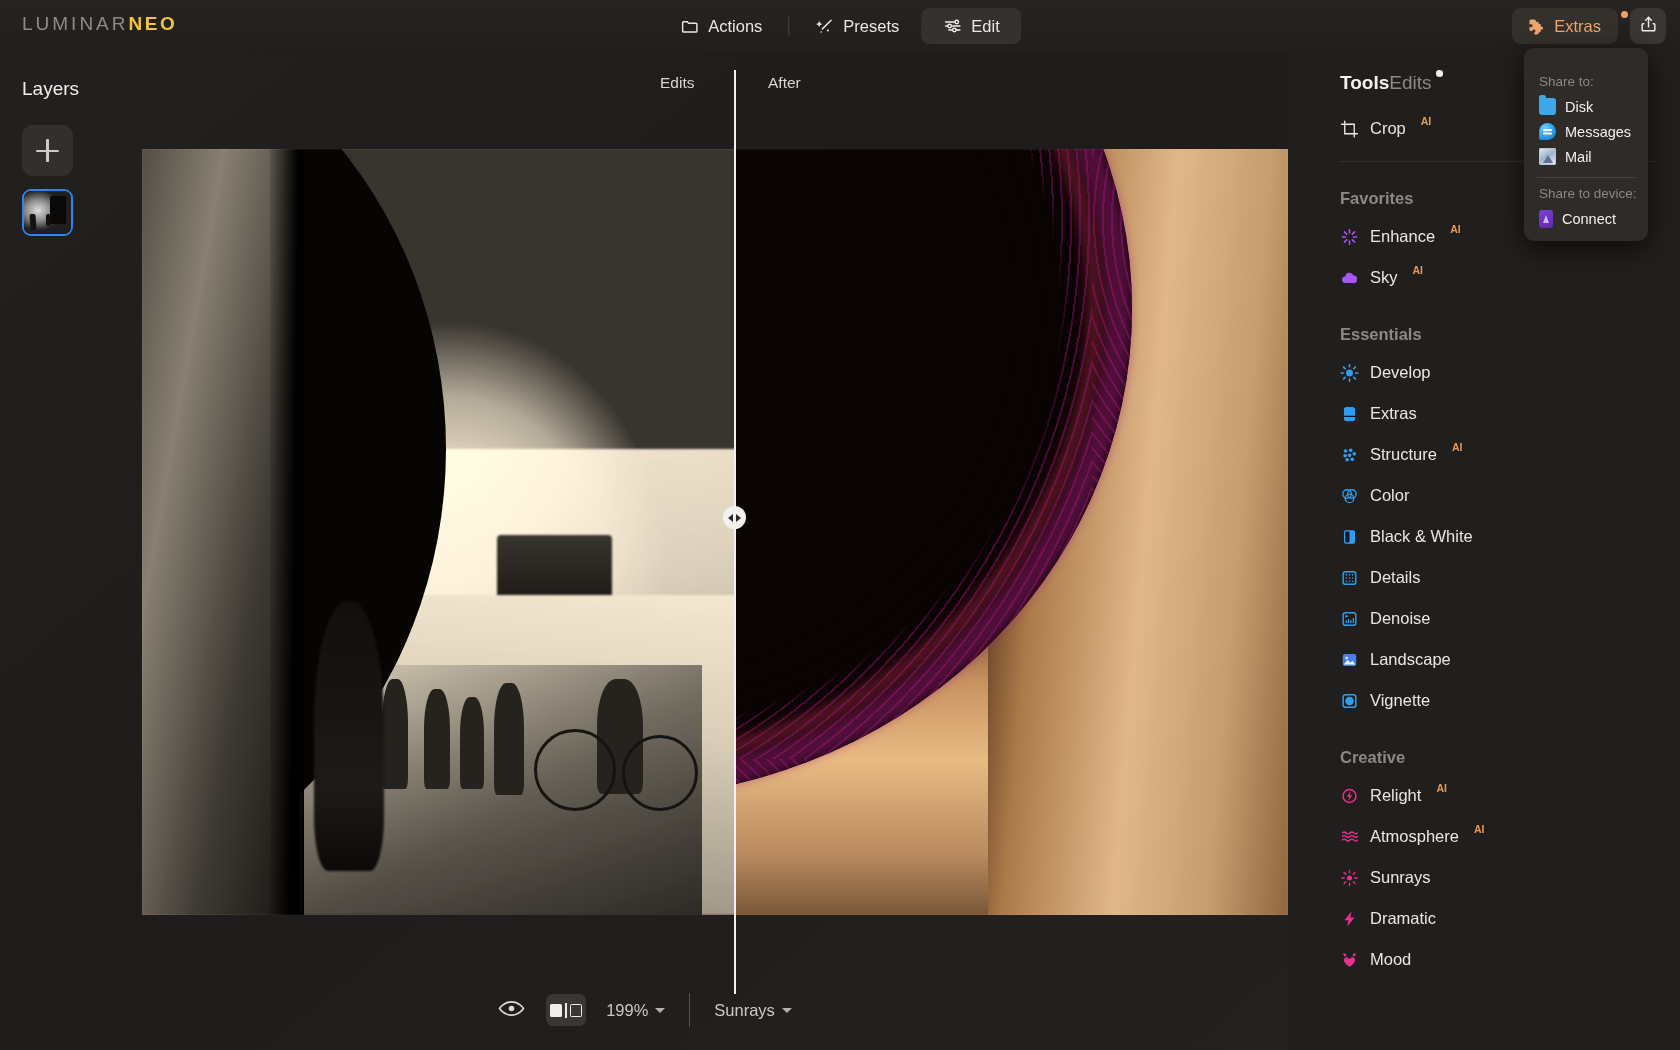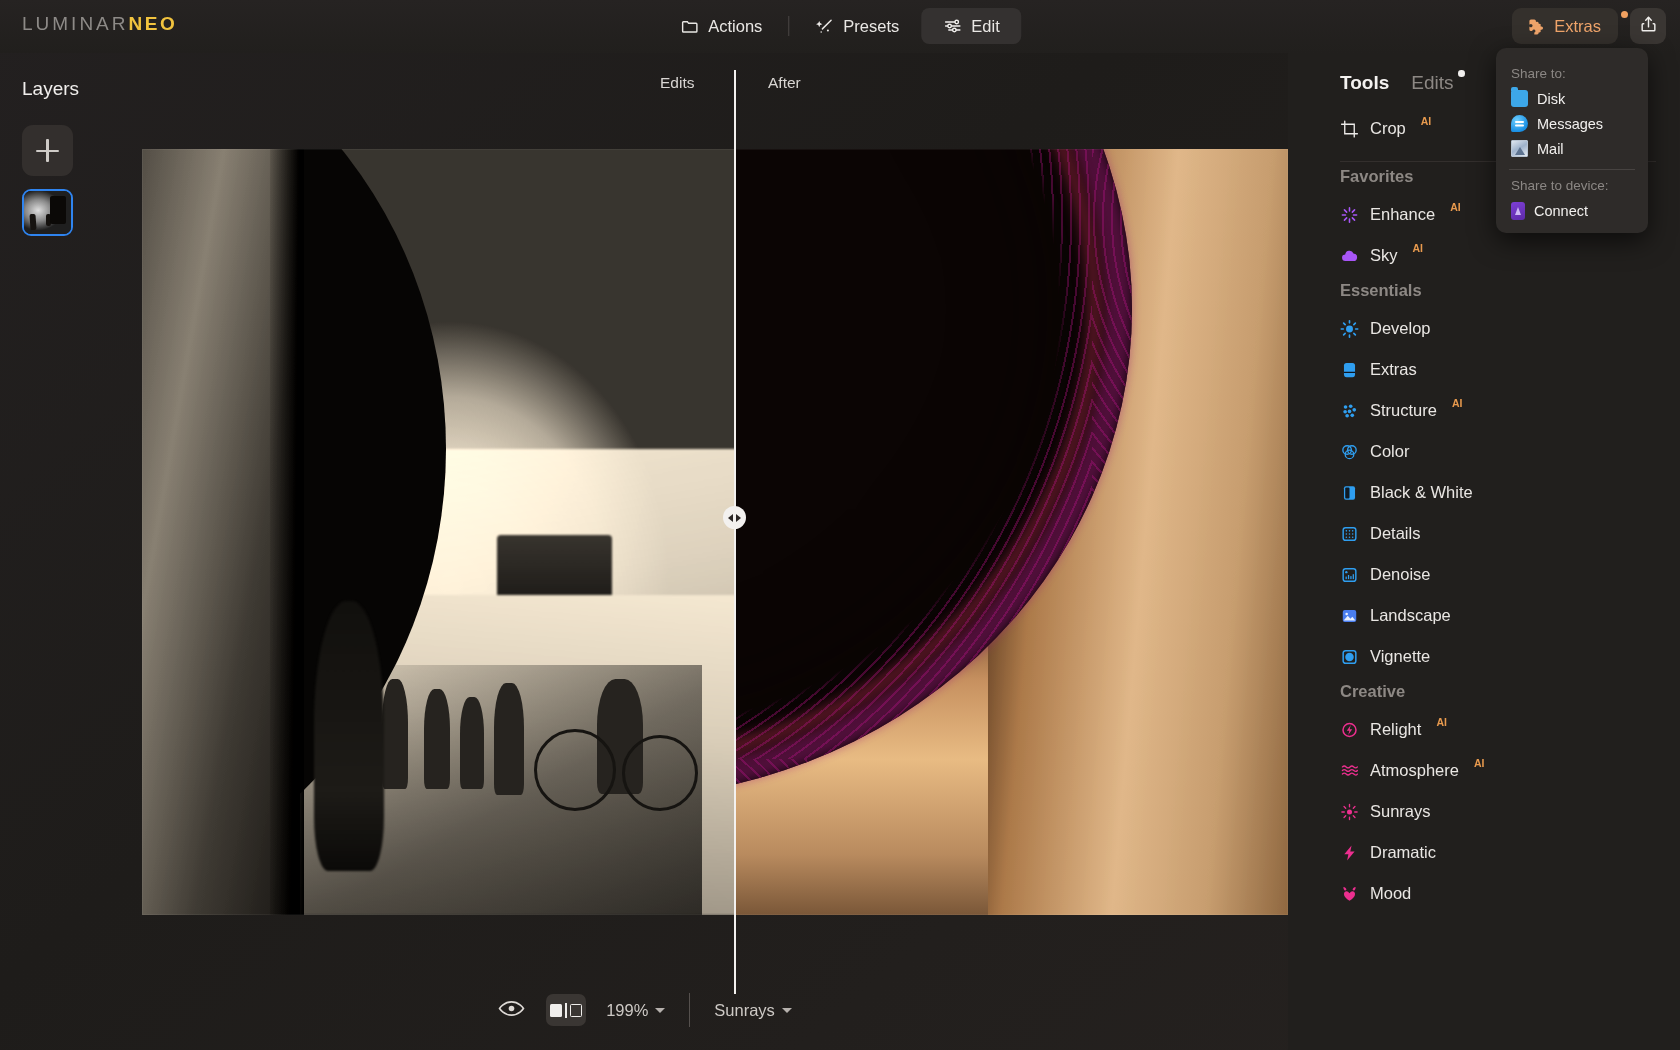--- a/index.html
+++ b/index.html
@@ -65,25 +65,25 @@
   }
   .share-btn {
     width: 36px; height: 36px; border-radius: 9px;
     background: #3a3633; display:flex; align-items:center; justify-content:center;
     cursor: pointer;
   }
 
   
   .share-menu {
     position: absolute; top: 48px; right: 32px;
-    width: 152px;
+    width: 124px;
     background: #2e2b29;
     border-radius: 10px;
     box-shadow: 0 8px 26px rgba(0,0,0,.62);
-    padding: 16px 0 9px 0;
+    padding: 24px 0 9px 0;
     z-index: 60;
   }
   .sm-header {
     color: #8b8784; font-size: 13.5px;
     padding: 2px 0 5px 15px;
   }
   .sm-item {
     display: flex; align-items: center; gap: 9px;
     padding: 4px 0 4px 15px;
     color: #f2f0ee; font-size: 14.5px;
@@ -364,36 +364,36 @@
   }
   .bb-div { width:1px;height:34px;background:#55504d; margin:0 4px;}
   .chev { width:0;height:0;border-left:5px solid transparent;border-right:5px solid transparent;border-top:5.5px solid #b6b1ad;}
 
   
   .rpanel {
     position:absolute; right:0; top:53px; width:392px; height:997px;
     background:#211f1d;
     overflow:hidden;
   }
-  .rtabs { display:flex; align-items:center; gap:22px; padding: 19px 0 0 52px; }
+  .rtabs { display:flex; align-items:center; padding: 19px 0 0 52px; }
   .rtab { color:#8d8884; font-size:19px; cursor:pointer; position:relative; white-space:nowrap;}
   .rtab.active { color:#f4f2f0; font-weight:700; }
   .rtab-dot {
     position:absolute; right:-11px; top:-2px; width:6.5px;height:6.5px;border-radius:50%;
     background:#f1efed;
   }
   .rlist { padding: 14px 0 0 0; }
   .rrow {
     display:flex; align-items:center; gap:11px;
     height:41px; padding-left:52px; cursor:pointer; position:relative;
     color:#e9e6e3; font-size:16.5px; white-space:nowrap;
   }
   .rsection {
     padding-left:52px; color:#8d8884; font-size:16.5px; font-weight:600;
-    margin-bottom: 4px; height:28px; line-height:28px;
+    margin-top: 22px; margin-bottom: 4px; height:28px; line-height:28px;
   }
   .rdiv { height:1px; background:#332f2d; margin: 12px 24px 0 52px; }
   .ai-badge { color:#e89a4e; font-size:10.5px; font-weight:700; margin-left:4px; align-self:flex-start; margin-top:7px;}
   .ricon { width:19px;height:19px; flex:none; display:flex;align-items:center;justify-content:center;}
 
 </style>
 </head>
 <body>
 
 <div id="app">

